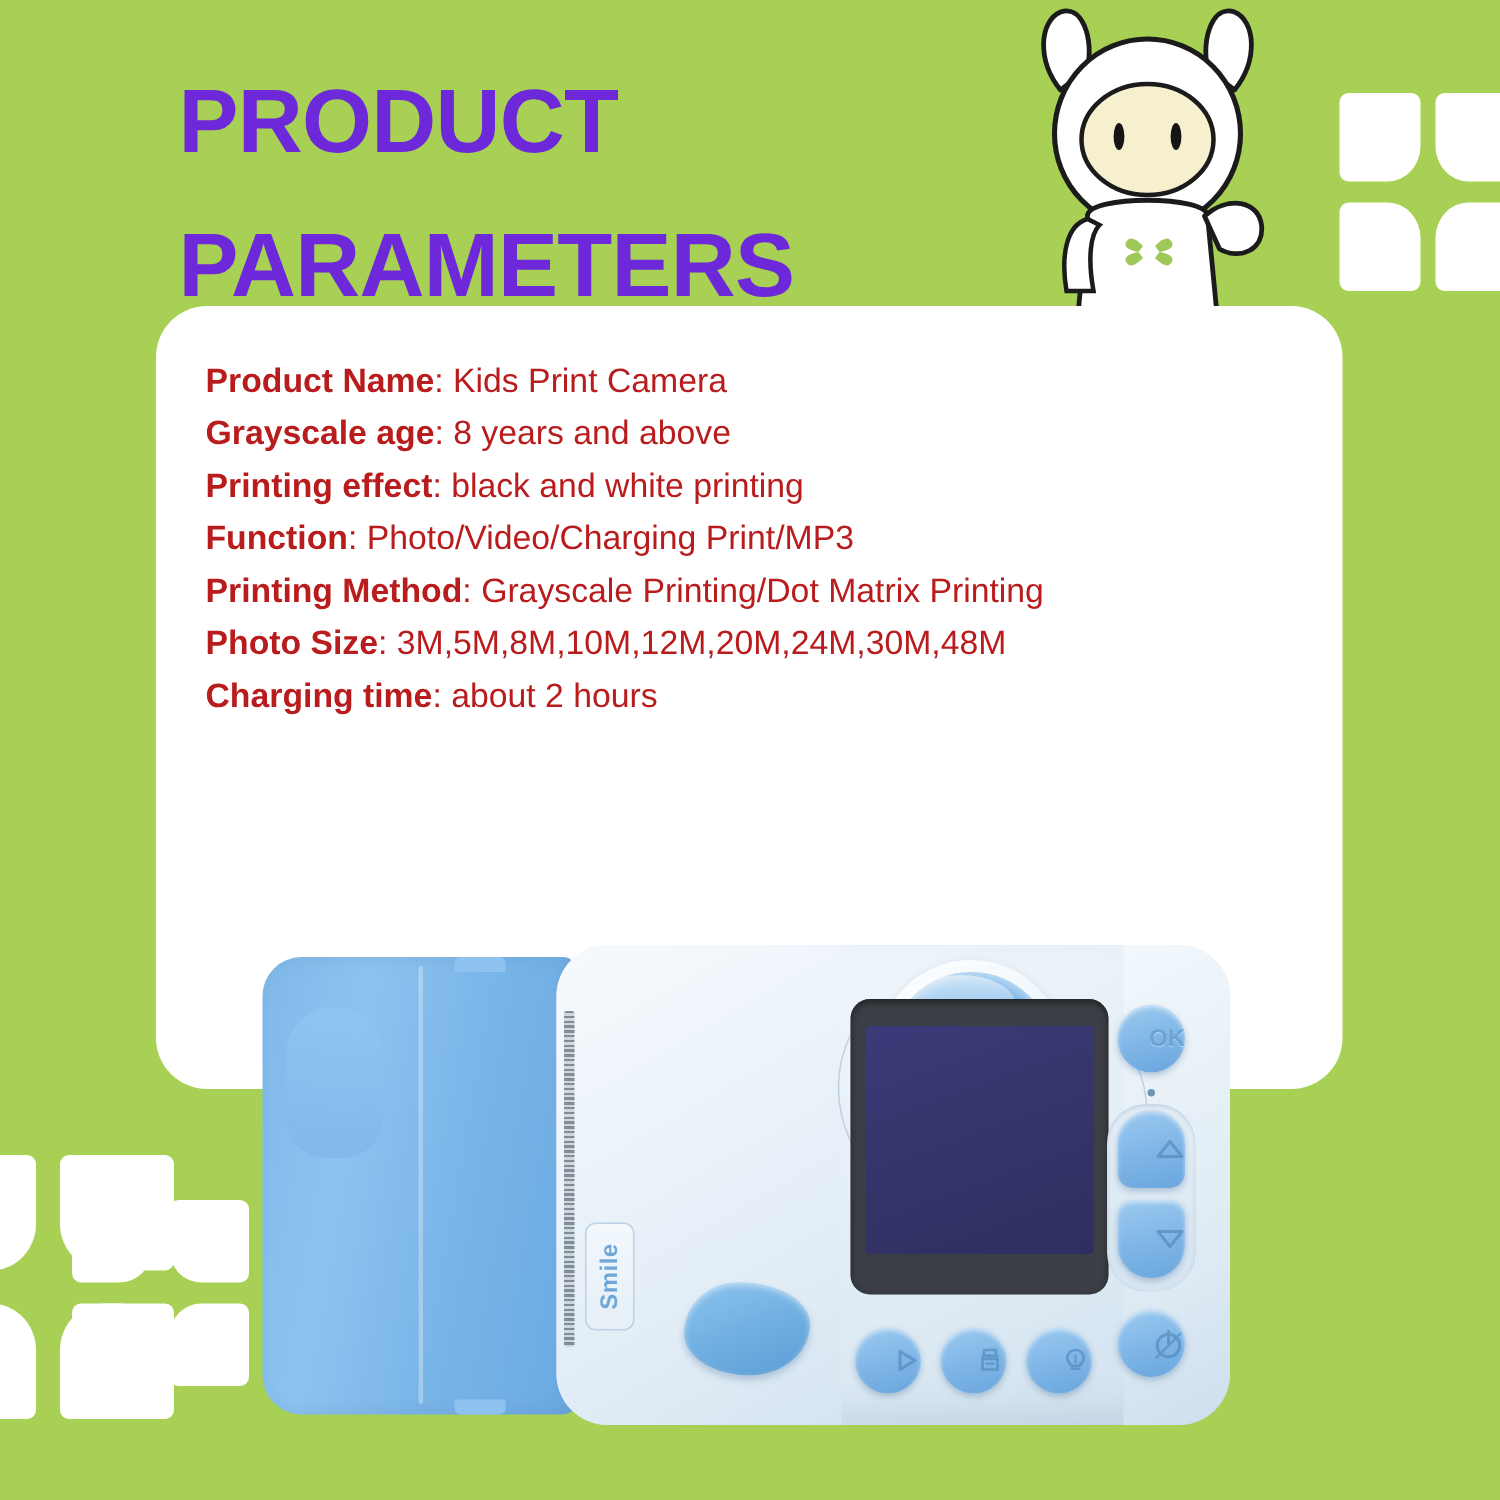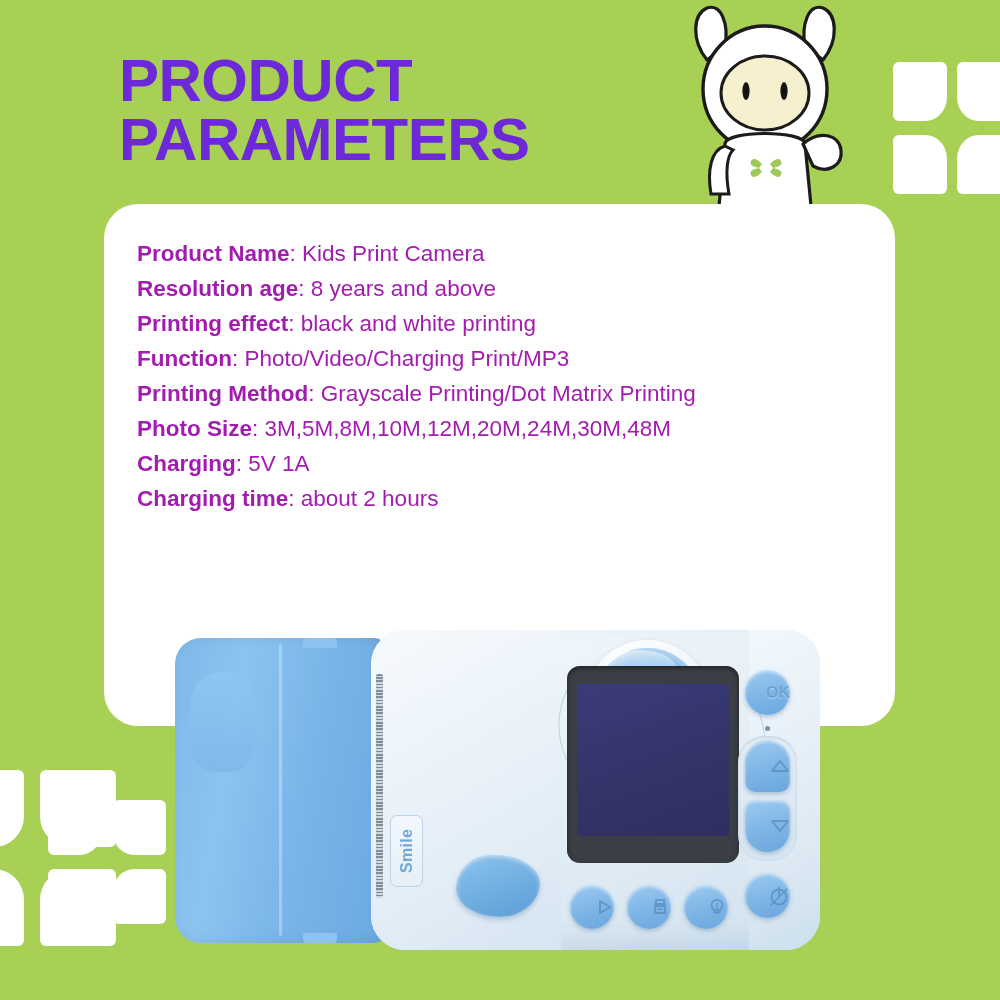--- a/index.html
+++ b/index.html
@@ -44,42 +44,42 @@
   #heading {
     position: absolute;
     left: 119px; top: 52px;
     width: 560px;
     color: #6d28d9;
     font-weight: 800;
     font-size: 60px;
     line-height: 0.98;
     letter-spacing: -0.5px;
   }
-  #heading .l2 { display: block; }
+  #heading .l2 { display: block; margin-top: 37px; }
 
   
   #mascot { position: absolute; left: 663px; top: -6px; width: 200px; height: 212px; }
 
   
   #card {
     position: absolute;
     left: 104px; top: 204px;
     width: 791px; height: 522px;
     background: #ffffff;
     border-radius: 34px;
   }
 
   #spec-list {
     position: absolute;
     left: 137px; top: 236px;
     width: 740px;
   }
   .spec-row {
     font-size: 22.5px;
-    color: #a21caf;
+    color: #b91c1c;
     line-height: 35px;
     white-space: nowrap;
   }
   .spec-row .k { font-weight: 700; }
   .spec-row .sep { font-weight: 400; }
   .spec-row .v { font-weight: 400; }
 
   
   #camera {
     position: absolute;
@@ -390,36 +390,33 @@
     </g>
   </svg>
 
   <div id="card"></div>
 
   <div id="spec-list">
     <div class="spec-row">
       <span class="k">Product Name</span><span class="sep">: </span><span class="v">Kids Print Camera</span>
     </div>
     <div class="spec-row">
-      <span class="k">Resolution age</span><span class="sep">: </span><span class="v">8 years and above</span>
+      <span class="k">Grayscale age</span><span class="sep">: </span><span class="v">8 years and above</span>
     </div>
     <div class="spec-row">
       <span class="k">Printing effect</span><span class="sep">: </span><span class="v">black and white printing</span>
     </div>
     <div class="spec-row">
       <span class="k">Function</span><span class="sep">: </span><span class="v">Photo/Video/Charging Print/MP3</span>
     </div>
     <div class="spec-row">
       <span class="k">Printing Method</span><span class="sep">: </span><span class="v">Grayscale Printing/Dot Matrix Printing</span>
     </div>
     <div class="spec-row">
       <span class="k">Photo Size</span><span class="sep">: </span><span class="v">3M,5M,8M,10M,12M,20M,24M,30M,48M</span>
-    </div>
-    <div class="spec-row">
-      <span class="k">Charging</span><span class="sep">: </span><span class="v">5V 1A</span>
     </div>
     <div class="spec-row">
       <span class="k">Charging time</span><span class="sep">: </span><span class="v">about 2 hours</span>
     </div>
   </div>
 
   <div id="camera">
 
     <div id="print-module">
       <div id="print-thumbgrip"></div>

